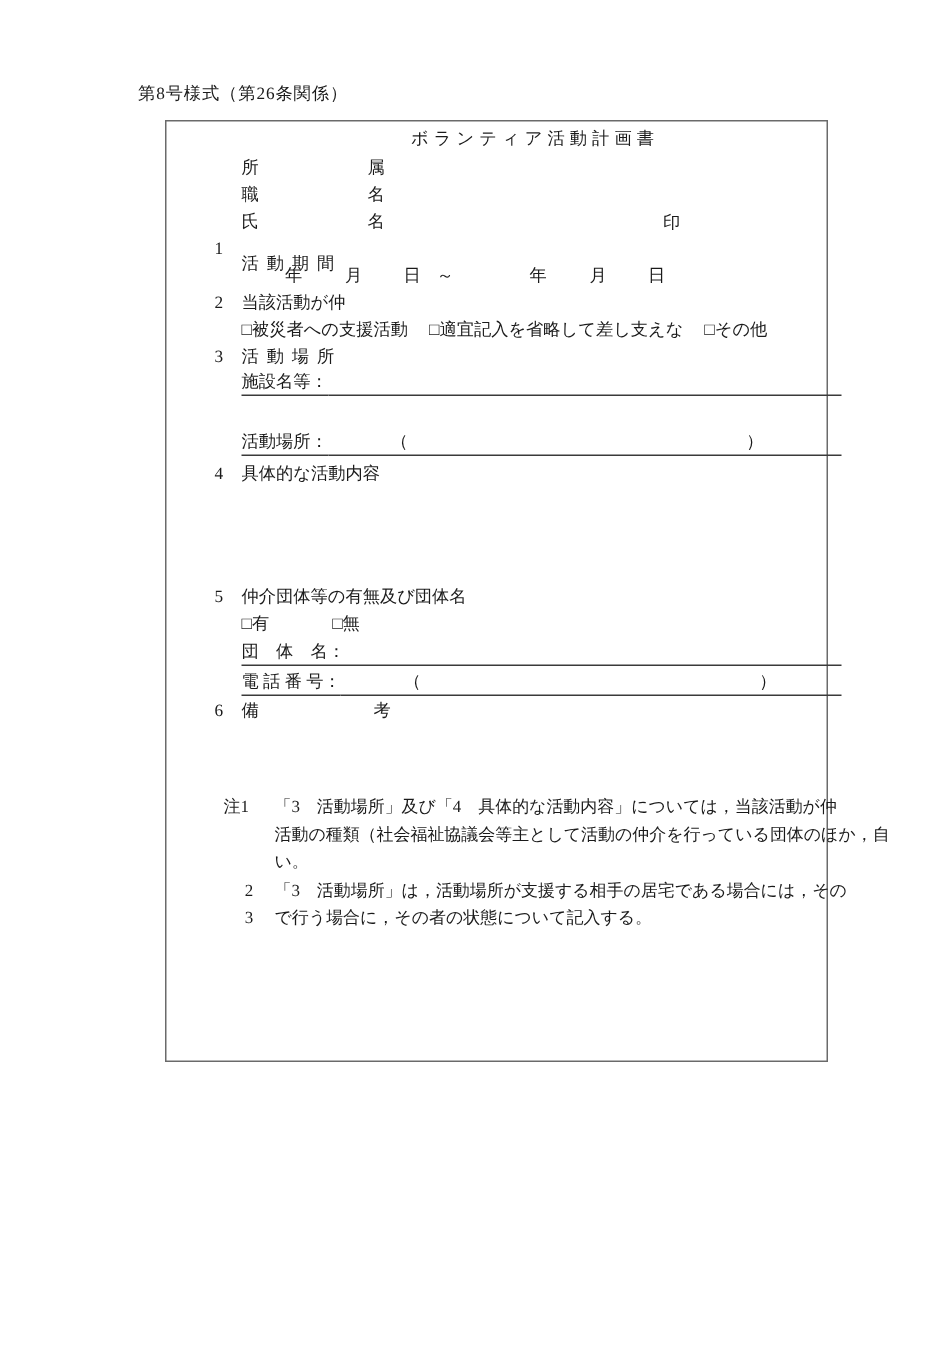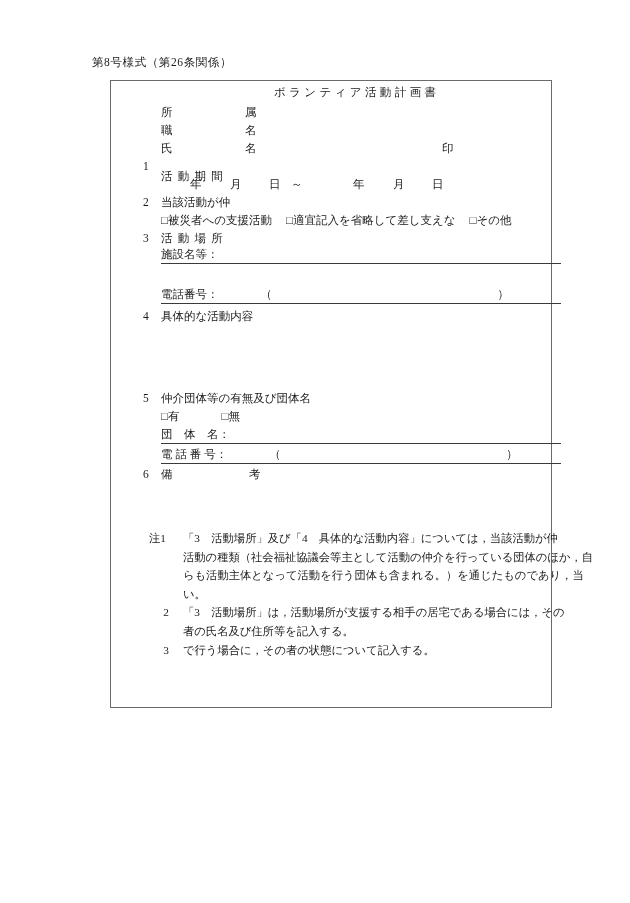--- a/index.html
+++ b/index.html
@@ -183,21 +183,21 @@
     </div>
 
     <div class="num" style="left:8px; top:150px;">3</div>
     <div class="row sp1" style="left:26px; top:150px;">活 動 場 所</div>
 
     <div class="field" style="left:26px; top:166px; width:400px;">
       <span class="f-label">施設名等：</span>
       <span class="f-rule"></span>
     </div>
     <div class="field" style="left:26px; top:206px; width:400px;">
-      <span class="f-label">電話番号：</span>
+      <span class="f-label">活動場所：</span>
       <span class="f-rule">
         <span class="f-paren">（　　　　　）</span>
       </span>
     </div>
 
     <div class="num" style="left:8px; top:228px;">4</div>
     <div class="row" style="left:26px; top:228px;">具体的な活動内容</div>
     <div style="position:absolute; left:26px; top:246px; width:400px; height:62px;"></div>
 
     <div class="num" style="left:8px; top:310px;">5</div>
@@ -221,30 +221,28 @@
     <div class="row sp3" style="left:26px; top:386px;">備　　　考</div>
     <div style="position:absolute; left:26px; top:404px; width:400px; height:40px;"></div>
 
     <div class="notes">
 
       <div class="note-item">
         <div class="note-marker">注1</div>
         <div class="note-body">
           <div>「3　活動場所」及び「4　具体的な活動内容」については，当該活動が仲</div>
           <div>活動の種類（社会福祉協議会等主として活動の仲介を行っている団体のほか，自</div>
-          <div>らも活動主体となって活動を行う団体も含まれる。）を通じたものであり，当</div>
           <div>い。</div>
         </div>
       </div>
 
       <div class="note-item">
         <div class="note-marker sub">2</div>
         <div class="note-body">
           <div>「3　活動場所」は，活動場所が支援する相手の居宅である場合には，その</div>
-          <div>者の氏名及び住所等を記入する。</div>
         </div>
       </div>
 
       <div class="note-item">
         <div class="note-marker sub">3</div>
         <div class="note-body">
           <div>で行う場合に，その者の状態について記入する。</div>
         </div>
       </div>
 

